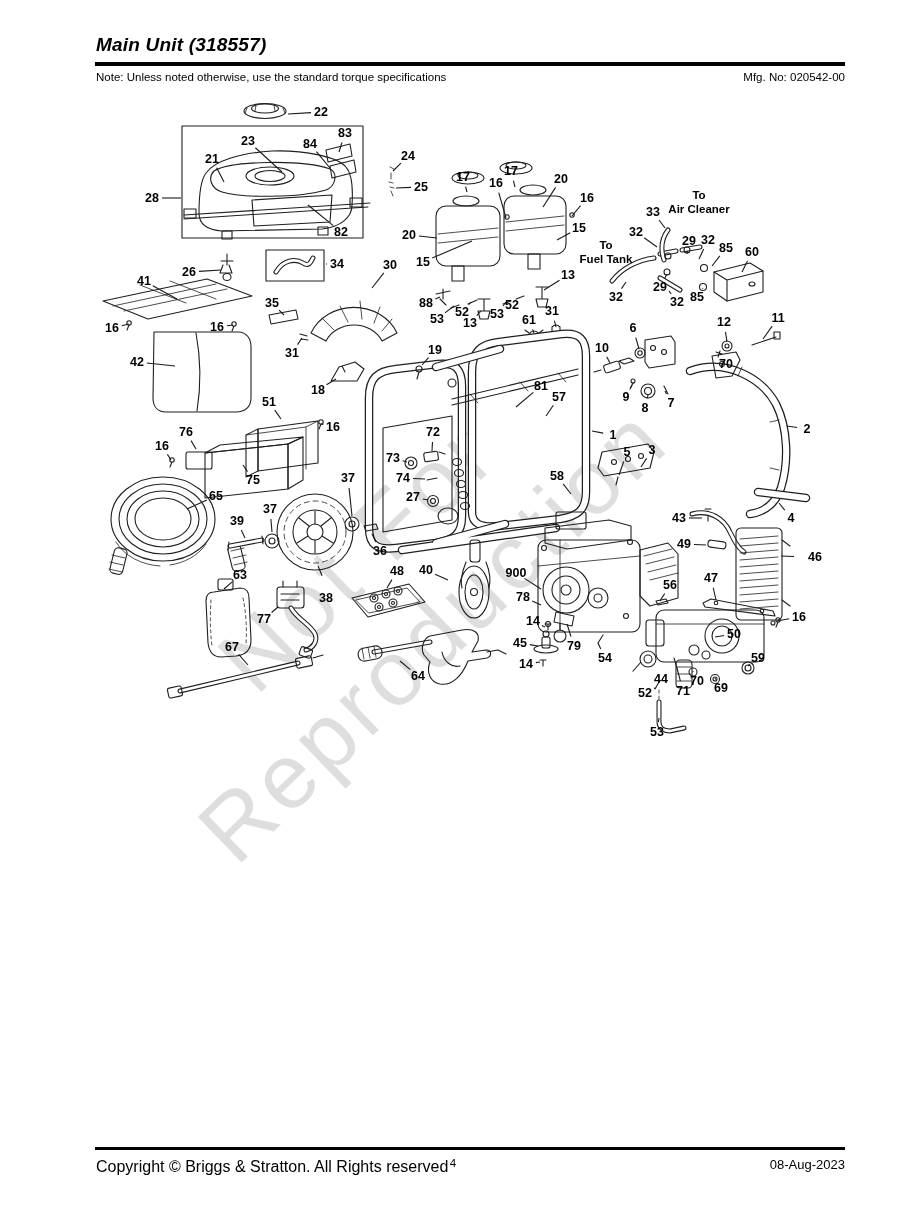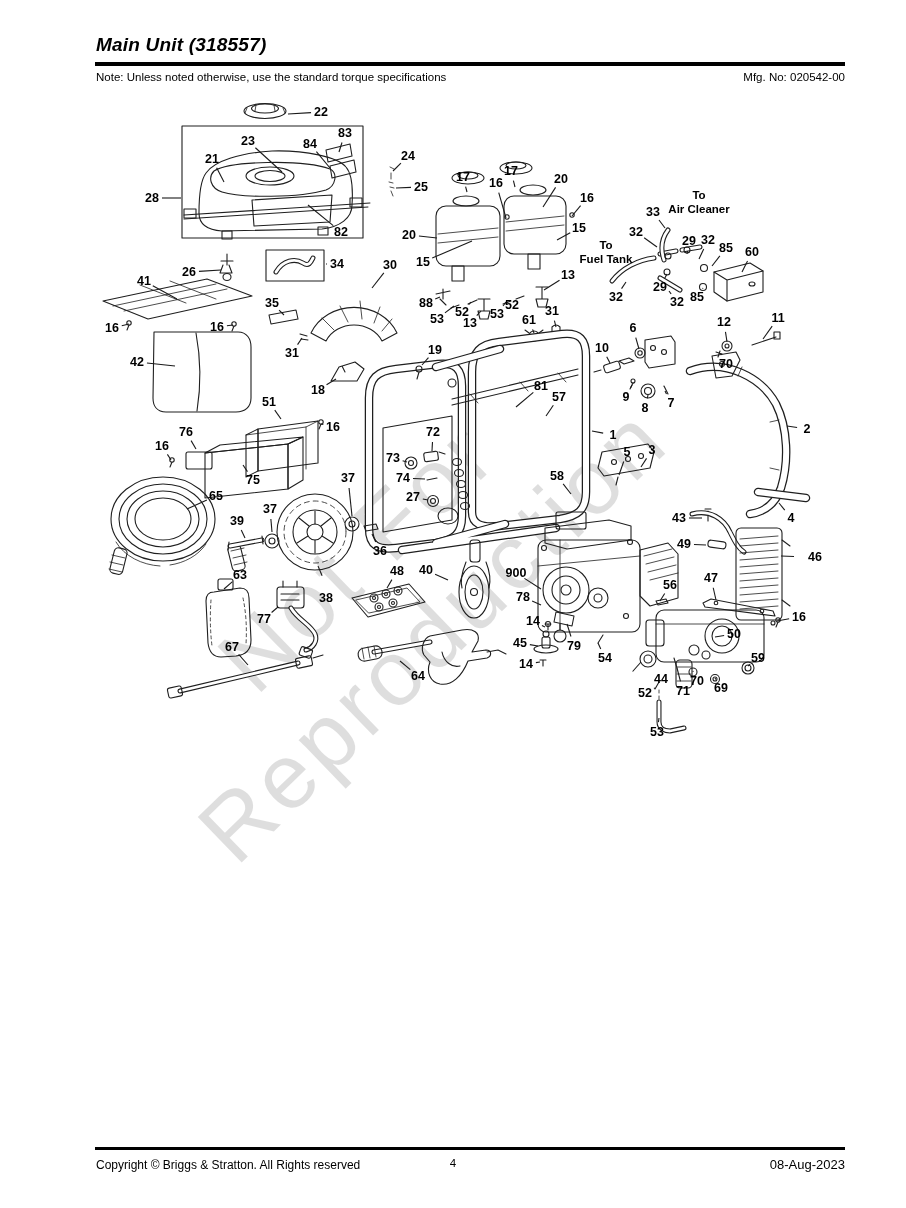--- a/index.html
+++ b/index.html
@@ -8,21 +8,21 @@
     font-family:"Liberation Sans",sans-serif;color:#000;overflow:hidden;
   }
   .page-title{
     position:absolute;left:96px;top:34px;font-size:19px;font-weight:bold;
     font-style:italic;letter-spacing:0.2px;
   }
   .header-rule{position:absolute;left:95px;width:750px;top:62px;height:4px;background:#000;}
   .header-note{position:absolute;left:96px;top:71px;font-size:11.5px;}
   .header-mfg{position:absolute;right:61px;top:71px;font-size:11.5px;}
   .footer-rule{position:absolute;left:95px;width:750px;top:1147px;height:2.5px;background:#000;}
-  .footer-copyright{position:absolute;left:96px;top:1158px;font-size:12px;}
+  .footer-copyright{position:absolute;left:96px;top:1158px;font-size:16px;}
   .footer-page{position:absolute;left:0;width:906px;top:1157px;font-size:11.5px;text-align:center;}
   .footer-date{position:absolute;right:61px;top:1157px;font-size:13px;}
   .watermark{
     position:absolute;left:30px;top:385px;width:730px;height:420px;
     display:flex;flex-direction:column;align-items:center;justify-content:center;
     transform:rotate(-44deg);color:rgba(0,0,0,0.13);
     font-size:92px;letter-spacing:5px;line-height:1.18;white-space:nowrap;
     pointer-events:none;z-index:1;
   }
   #art{position:absolute;left:0;top:0;z-index:2;}

